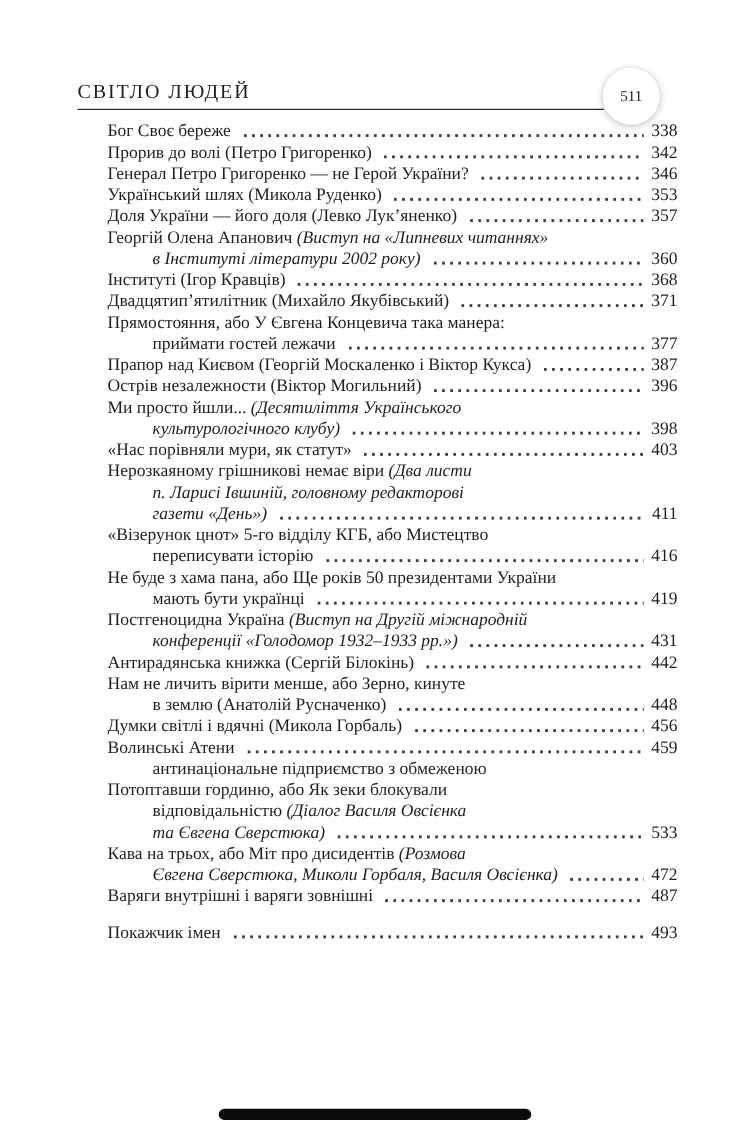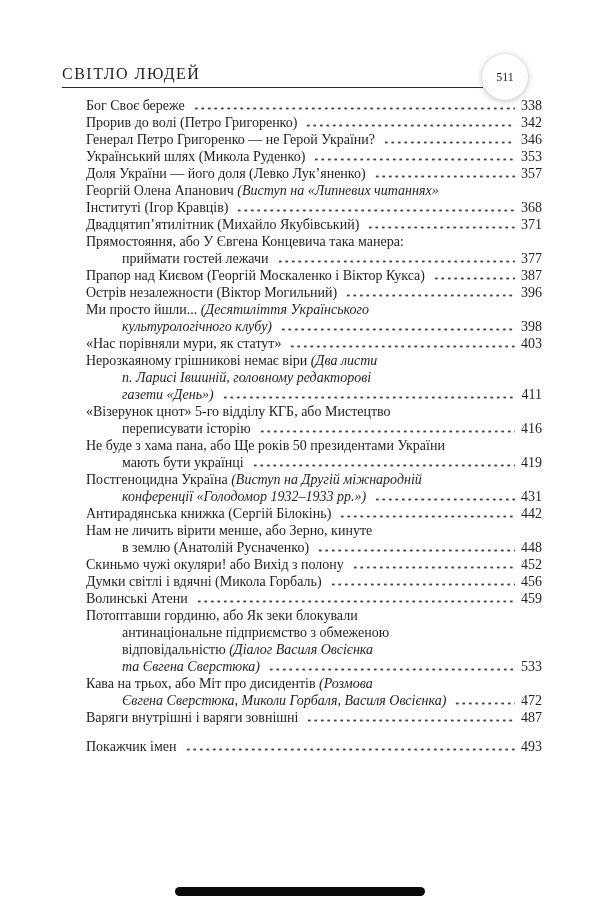--- a/index.html
+++ b/index.html
@@ -88,20 +88,25 @@
         <span class="pg">353</span>
       </div>
       <div class="toc-line">
         <span class="toc-text"><span>Доля України — його доля (Левко Лук’яненко)</span></span>
         <span class="leader"></span>
         <span class="pg">357</span>
       </div>
       <div class="toc-line">
         <span class="toc-text"><span>Георгій Олена Апанович </span><span class="it">(Виступ на «Липневих читаннях»</span></span>
       </div>
+      <div class="toc-line cont">
+        <span class="toc-text"><span class="it">в Інституті літератури 2002 року)</span></span>
+        <span class="leader"></span>
+        <span class="pg">360</span>
+      </div>
       <div class="toc-line">
         <span class="toc-text"><span>Інституті (Ігор Кравців)</span></span>
         <span class="leader"></span>
         <span class="pg">368</span>
       </div>
       <div class="toc-line">
         <span class="toc-text"><span>Двадцятип’ятилітник (Михайло Якубівський)</span></span>
         <span class="leader"></span>
         <span class="pg">371</span>
       </div>
@@ -178,39 +183,34 @@
       </div>
       <div class="toc-line">
         <span class="toc-text"><span>Нам не личить вірити менше, або Зерно, кинуте</span></span>
       </div>
       <div class="toc-line cont">
         <span class="toc-text"><span>в землю (Анатолій Русначенко)</span></span>
         <span class="leader"></span>
         <span class="pg">448</span>
       </div>
       <div class="toc-line">
-        <span class="toc-text"><span>Скиньмо чужі окуляри! або Вихід з полону</span></span>
-        <span class="leader"></span>
-        <span class="pg">452</span>
-      </div>
-      <div class="toc-line">
         <span class="toc-text"><span>Думки світлі і вдячні (Микола Горбаль)</span></span>
         <span class="leader"></span>
         <span class="pg">456</span>
       </div>
       <div class="toc-line">
         <span class="toc-text"><span>Волинські Атени</span></span>
         <span class="leader"></span>
         <span class="pg">459</span>
       </div>
+      <div class="toc-line cont">
+        <span class="toc-text"><span>антинаціональне підприємство з обмеженою</span></span>
+      </div>
       <div class="toc-line">
         <span class="toc-text"><span>Потоптавши гординю, або Як зеки блокували</span></span>
-      </div>
-      <div class="toc-line cont">
-        <span class="toc-text"><span>антинаціональне підприємство з обмеженою</span></span>
       </div>
       <div class="toc-line cont">
         <span class="toc-text"><span>відповідальністю </span><span class="it">(Діалог Василя Овсієнка</span></span>
       </div>
       <div class="toc-line cont">
         <span class="toc-text"><span class="it">та Євгена Сверстюка)</span></span>
         <span class="leader"></span>
         <span class="pg">533</span>
       </div>
       <div class="toc-line">

